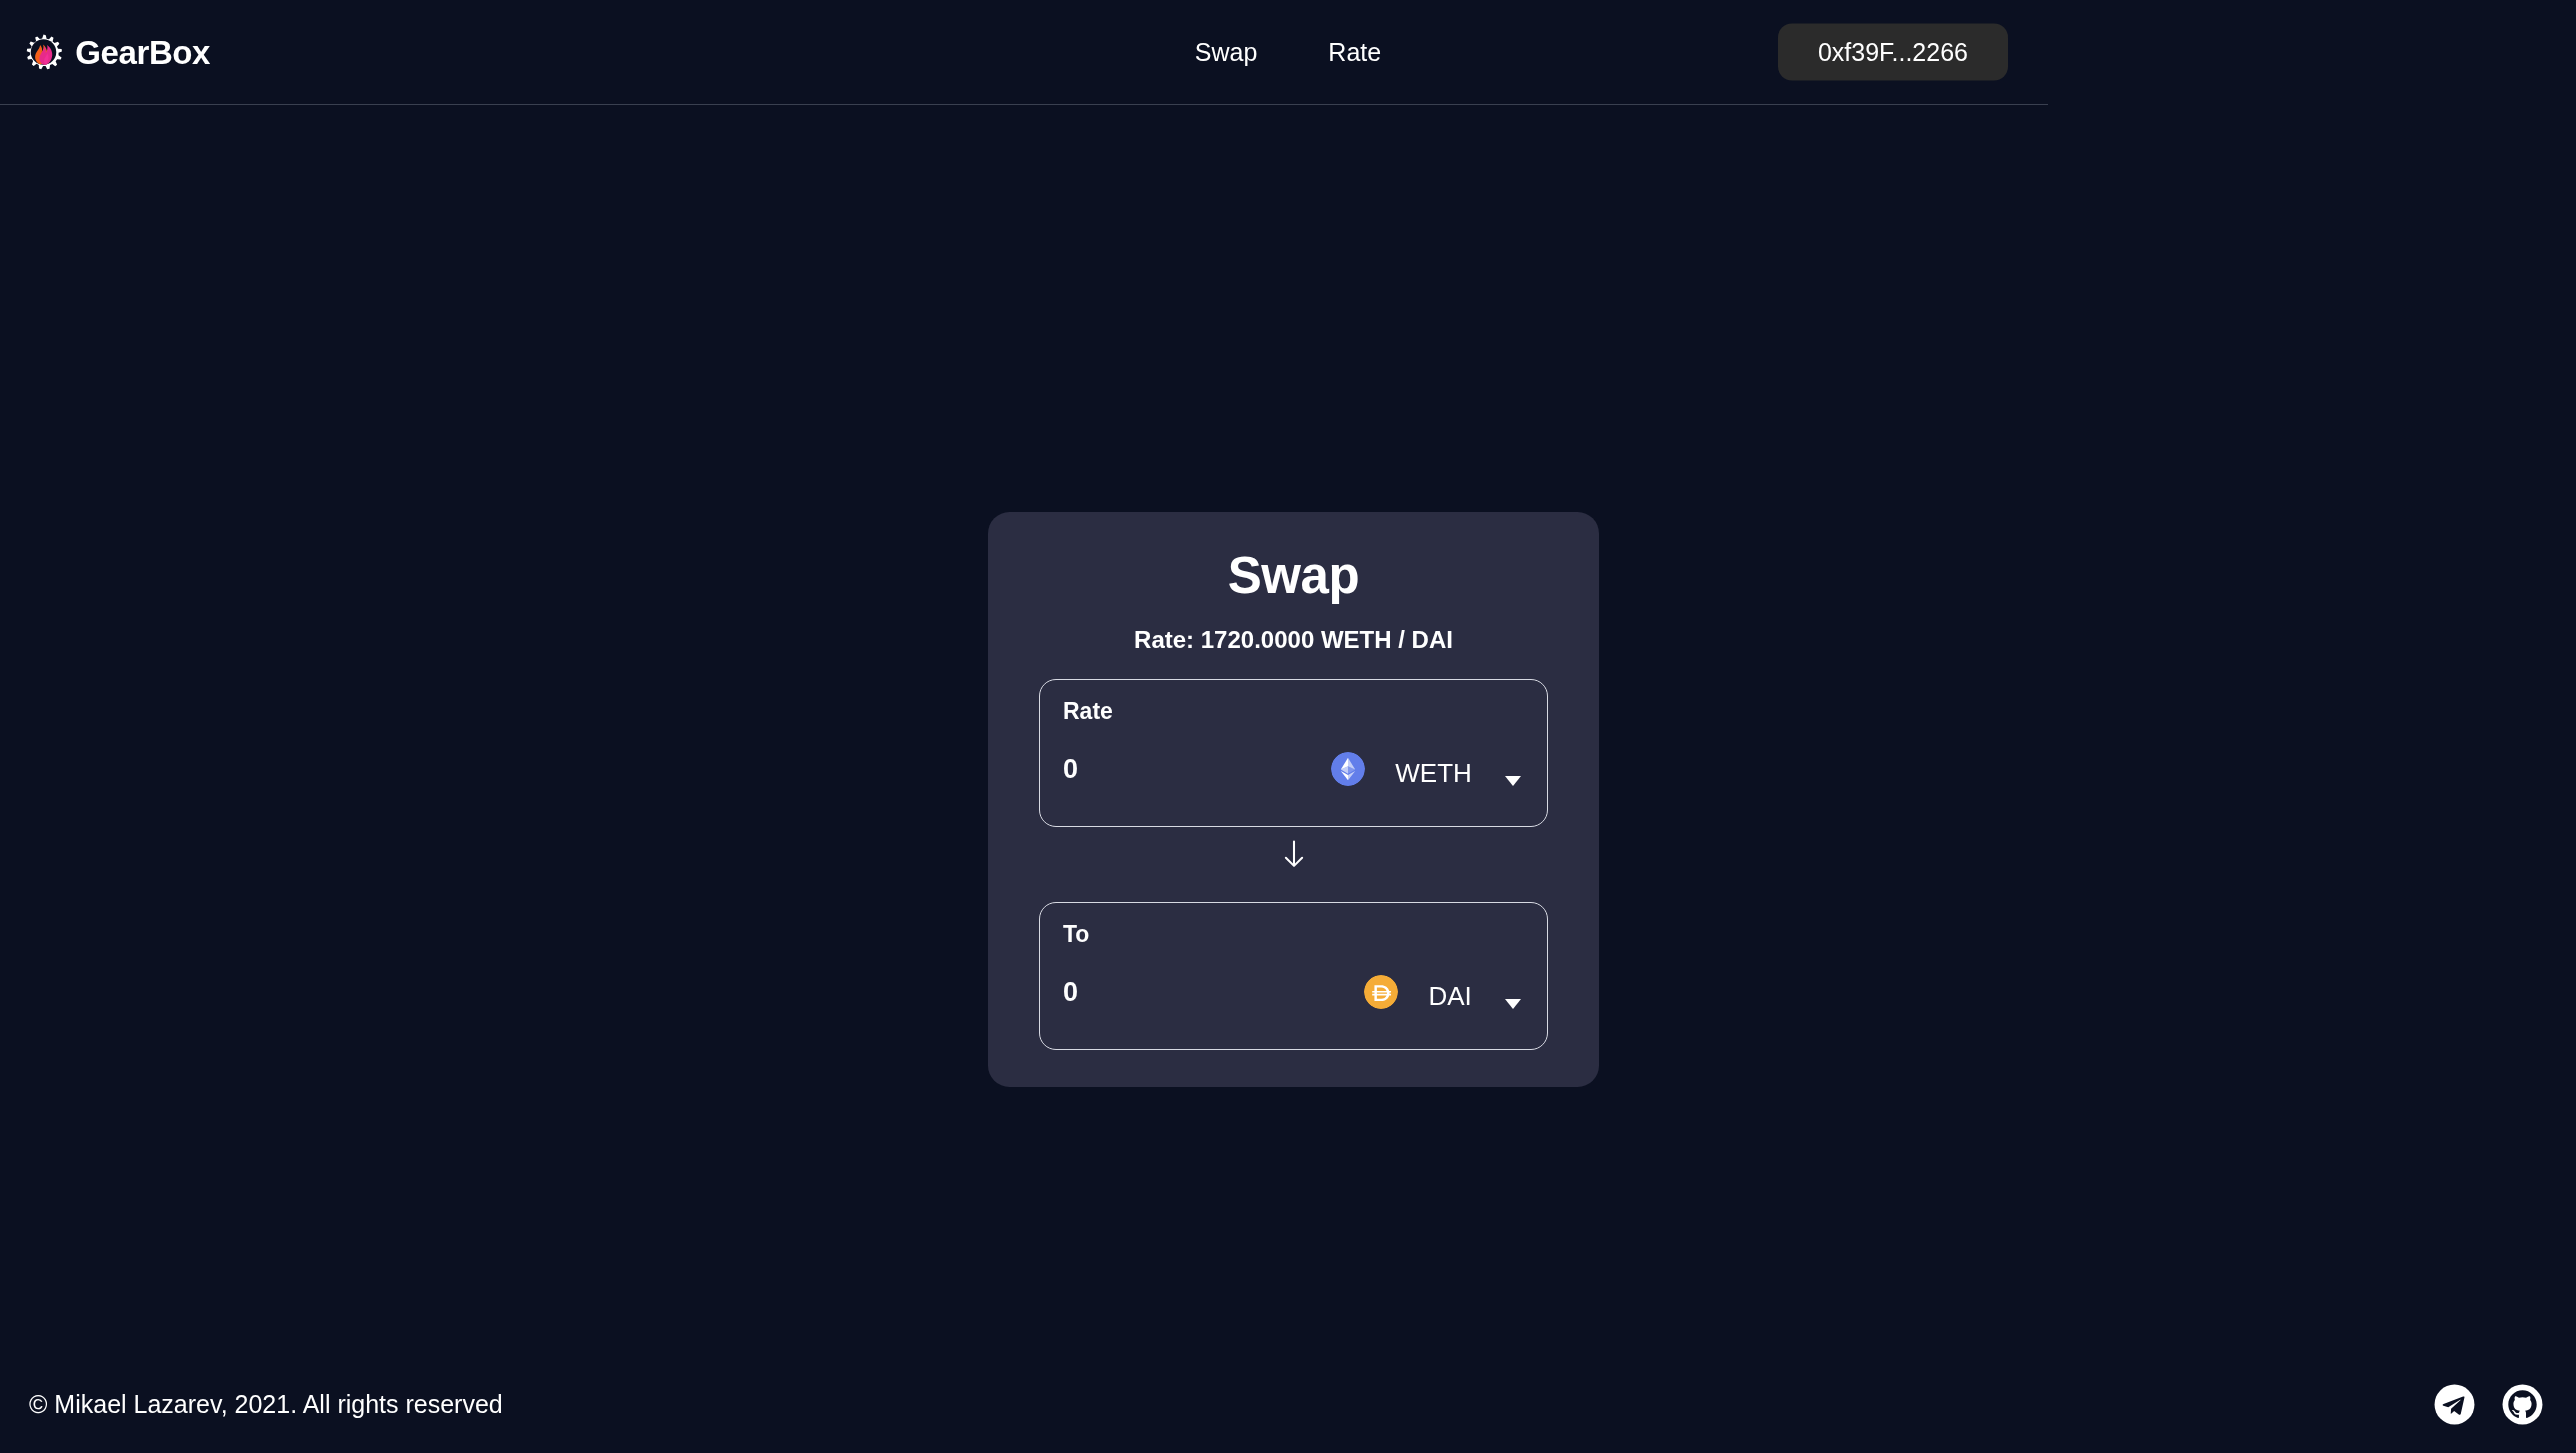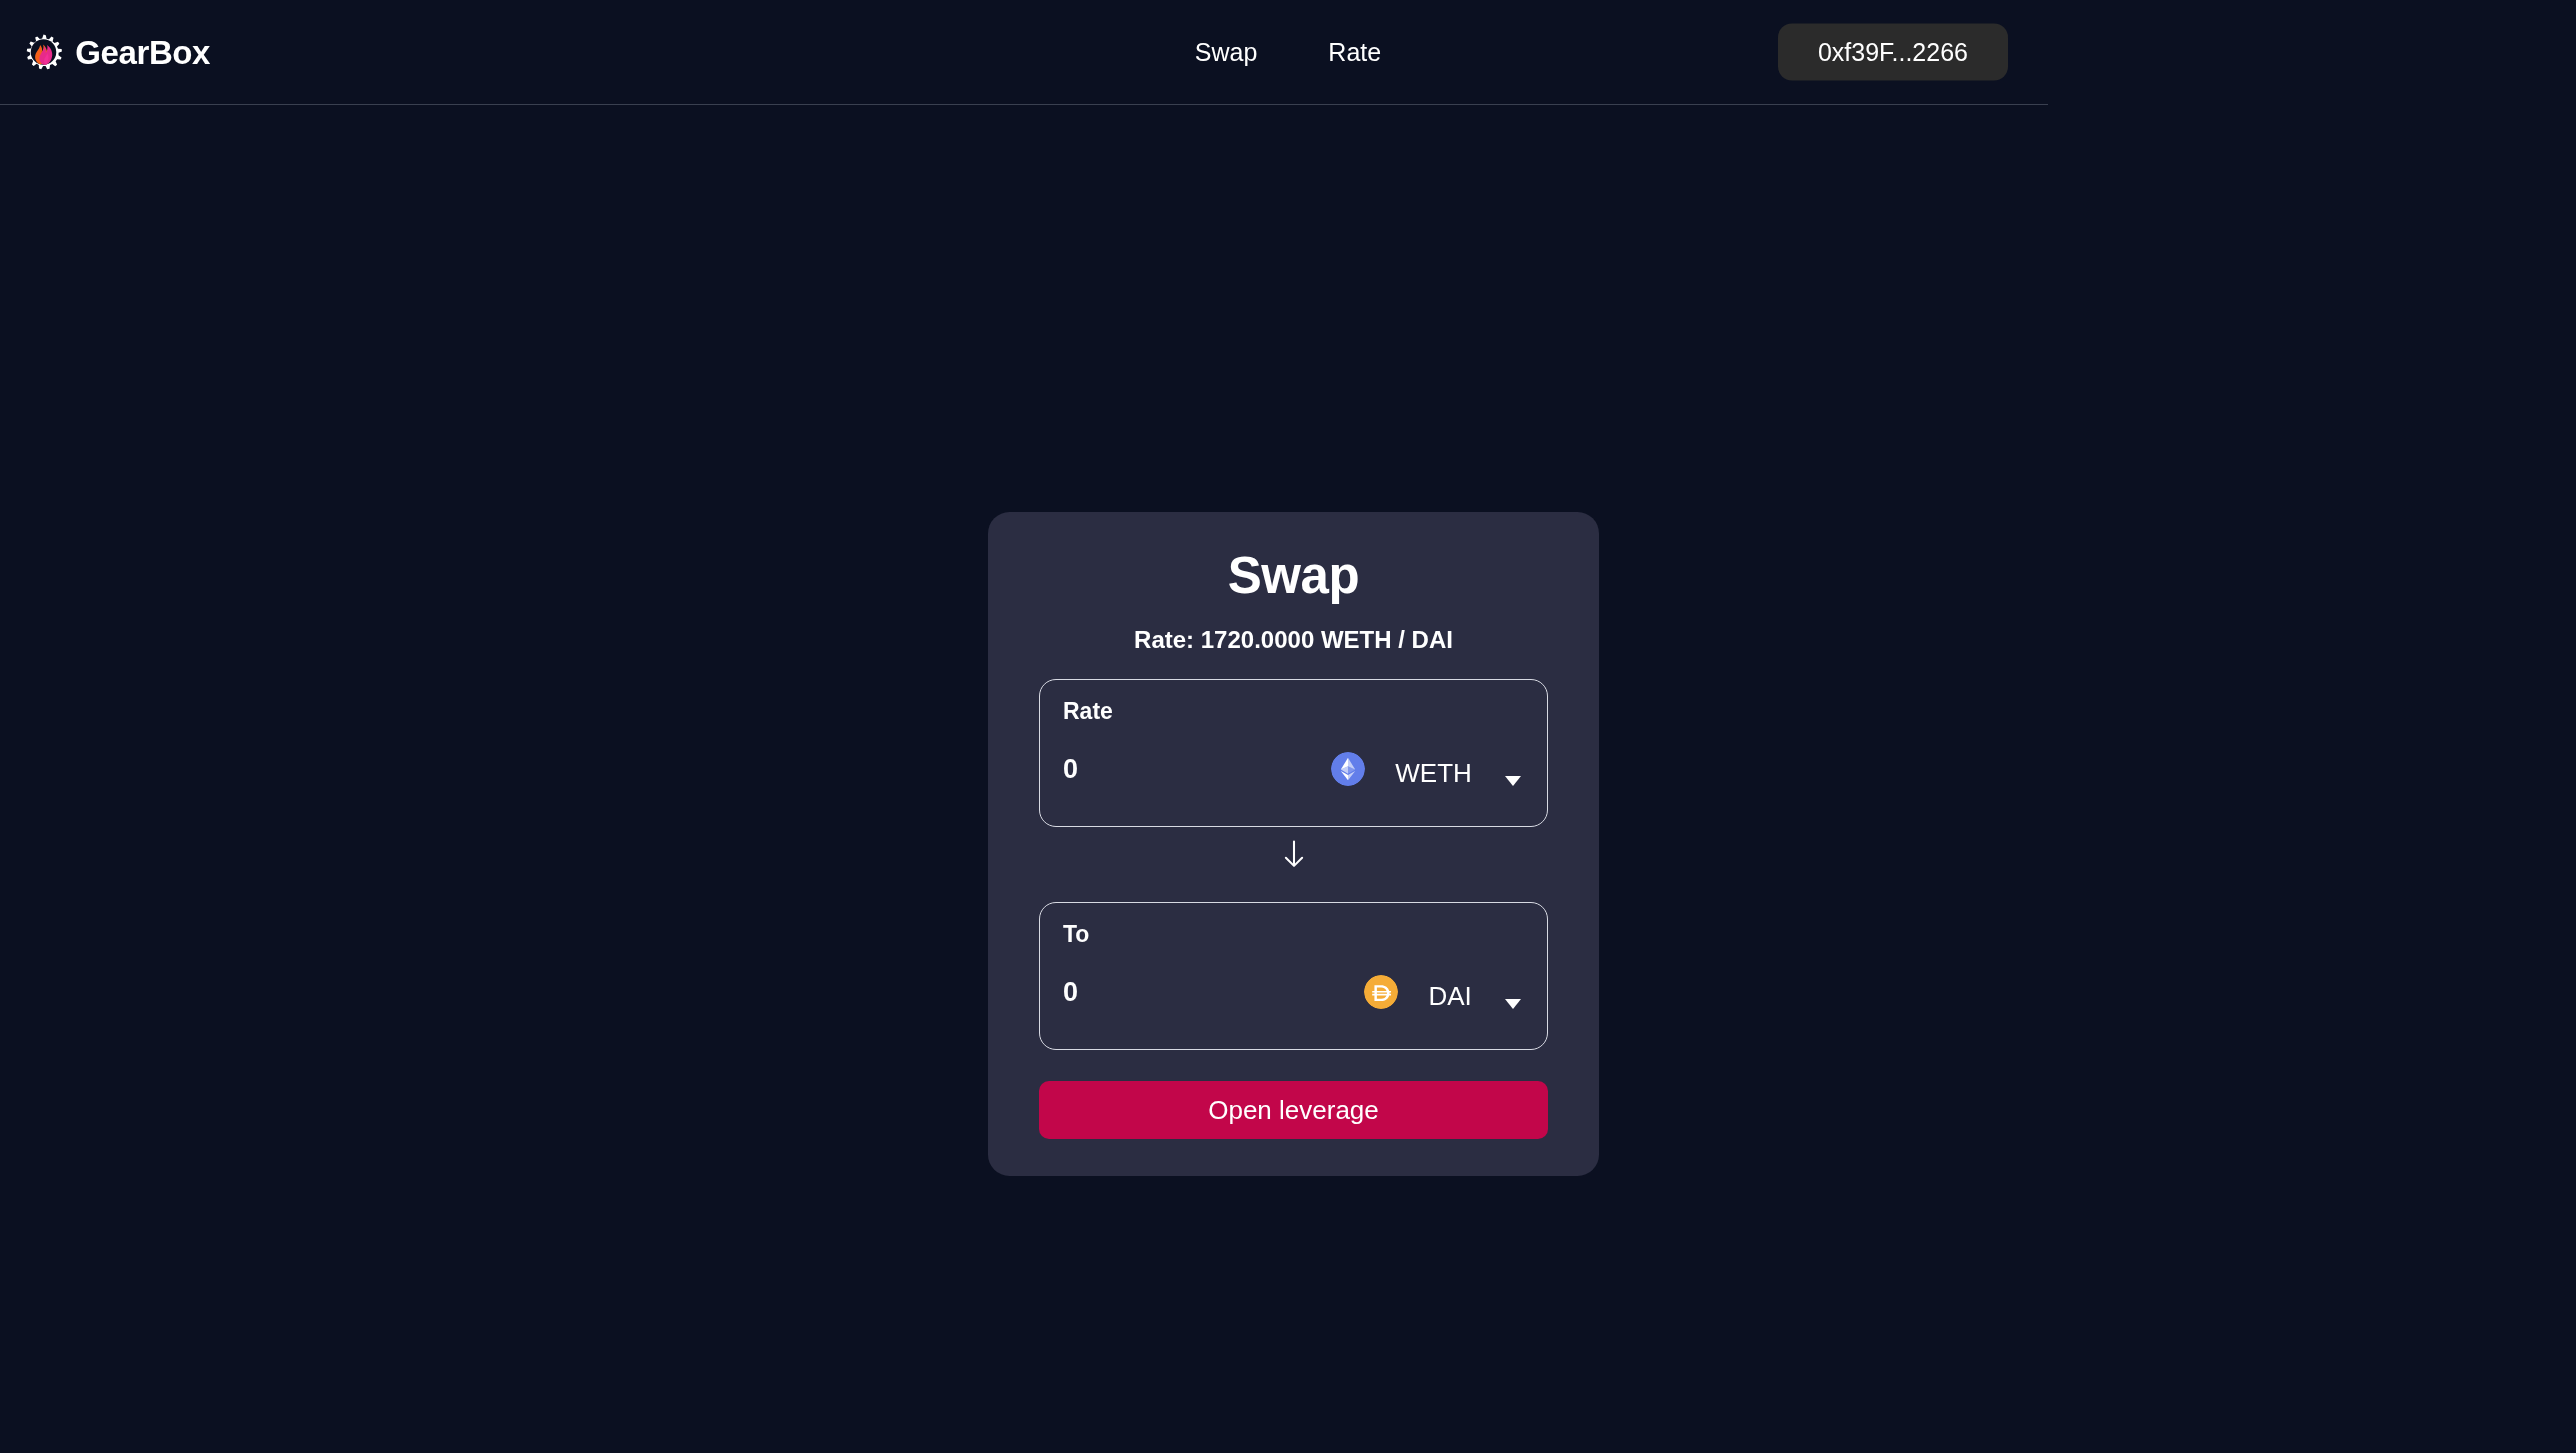--- a/index.html
+++ b/index.html
@@ -355,21 +355,49 @@
                        M16.7 16.3 L16.7 20.6 L29.2 20.6 C28.1 18 25.6 16.3 22.2 16.3 Z
                        M16.7 22.8 L16.7 24.3 L29.7 24.3 C29.76 23.8 29.76 23.3 29.7 22.8 Z
                        M16.7 26.5 L16.7 30.8 L22.2 30.8 C25.6 30.8 28.1 29.1 29.2 26.5 Z" fill="#ffffff"></path>
             </svg>
             <span class="token-symbol">DAI</span>
             <span class="caret"></span>
           </div>
         </div>
       </div>
 
-      <button class="leverage-btn">Open leverage</button>
 
     </section>
 
+    <footer class="footer">
+      <div class="footer-copy">© Mikael Lazarev, 2021. All rights reserved</div>
+      <div class="footer-socials">
+        <svg class="social-icon" viewBox="0 0 56 56">
+          <circle cx="28" cy="28" r="26" fill="#ffffff"></circle>
+          <path d="M41 18.5 L36.2 40.2 C35.9 41.5 35.1 41.8 34 41.2 L27.5 36.4
+                   L24.4 39.4 C24.05 39.75 23.75 40.05 23.1 40.05 L23.55 33.4
+                   L35.7 22.4 C36.2 21.95 35.58 21.7 34.9 22.15 L19.9 31.6
+                   L13.45 29.6 C12.05 29.15 12.02 28.2 13.75 27.5 L39.2 17.7
+                   C40.35 17.3 41.37 18 41 18.5 Z" fill="#0b1021"></path>
+        </svg>
+        <svg class="social-icon" viewBox="0 0 56 56">
+          <circle cx="28" cy="28" r="26" fill="#ffffff"></circle>
+          <path d="M28 9.5 C17.8 9.5 9.5 17.8 9.5 28 C9.5 36.15 14.8 43.05 22.15 45.5
+                   C23.07 45.67 23.4 45.1 23.4 44.62 C23.4 44.18 23.39 42.75 23.38 41.2
+                   C18.23 42.32 17.15 39.02 17.15 39.02 C16.31 36.9 15.1 36.33 15.1 36.33
+                   C13.42 35.18 15.23 35.2 15.23 35.2 C17.09 35.33 18.07 37.11 18.07 37.11
+                   C19.72 39.94 22.4 39.12 23.45 38.65 C23.62 37.45 24.1 36.63 24.63 36.17
+                   C20.52 35.7 16.2 34.11 16.2 27.02 C16.2 25 16.92 23.35 18.1 22.06
+                   C17.91 21.59 17.28 19.71 18.29 17.17 C18.29 17.17 19.85 16.67 23.36 19.05
+                   C24.84 18.64 26.42 18.43 28 18.42 C29.58 18.43 31.16 18.64 32.64 19.05
+                   C36.15 16.67 37.71 17.17 37.71 17.17 C38.72 19.71 38.09 21.59 37.9 22.06
+                   C39.08 23.35 39.8 25 39.8 27.02 C39.8 34.13 35.47 35.69 31.35 36.15
+                   C32.01 36.72 32.6 37.85 32.6 39.57 C32.6 42.04 32.58 44.02 32.58 44.62
+                   C32.58 45.1 32.9 45.68 33.84 45.5 C41.2 43.04 46.5 36.14 46.5 28
+                   C46.5 17.8 38.2 9.5 28 9.5 Z" fill="#0b1021"></path>
+        </svg>
+      </div>
+    </footer>
 
   </main>
 
 </div>
 
 
 </body></html>

